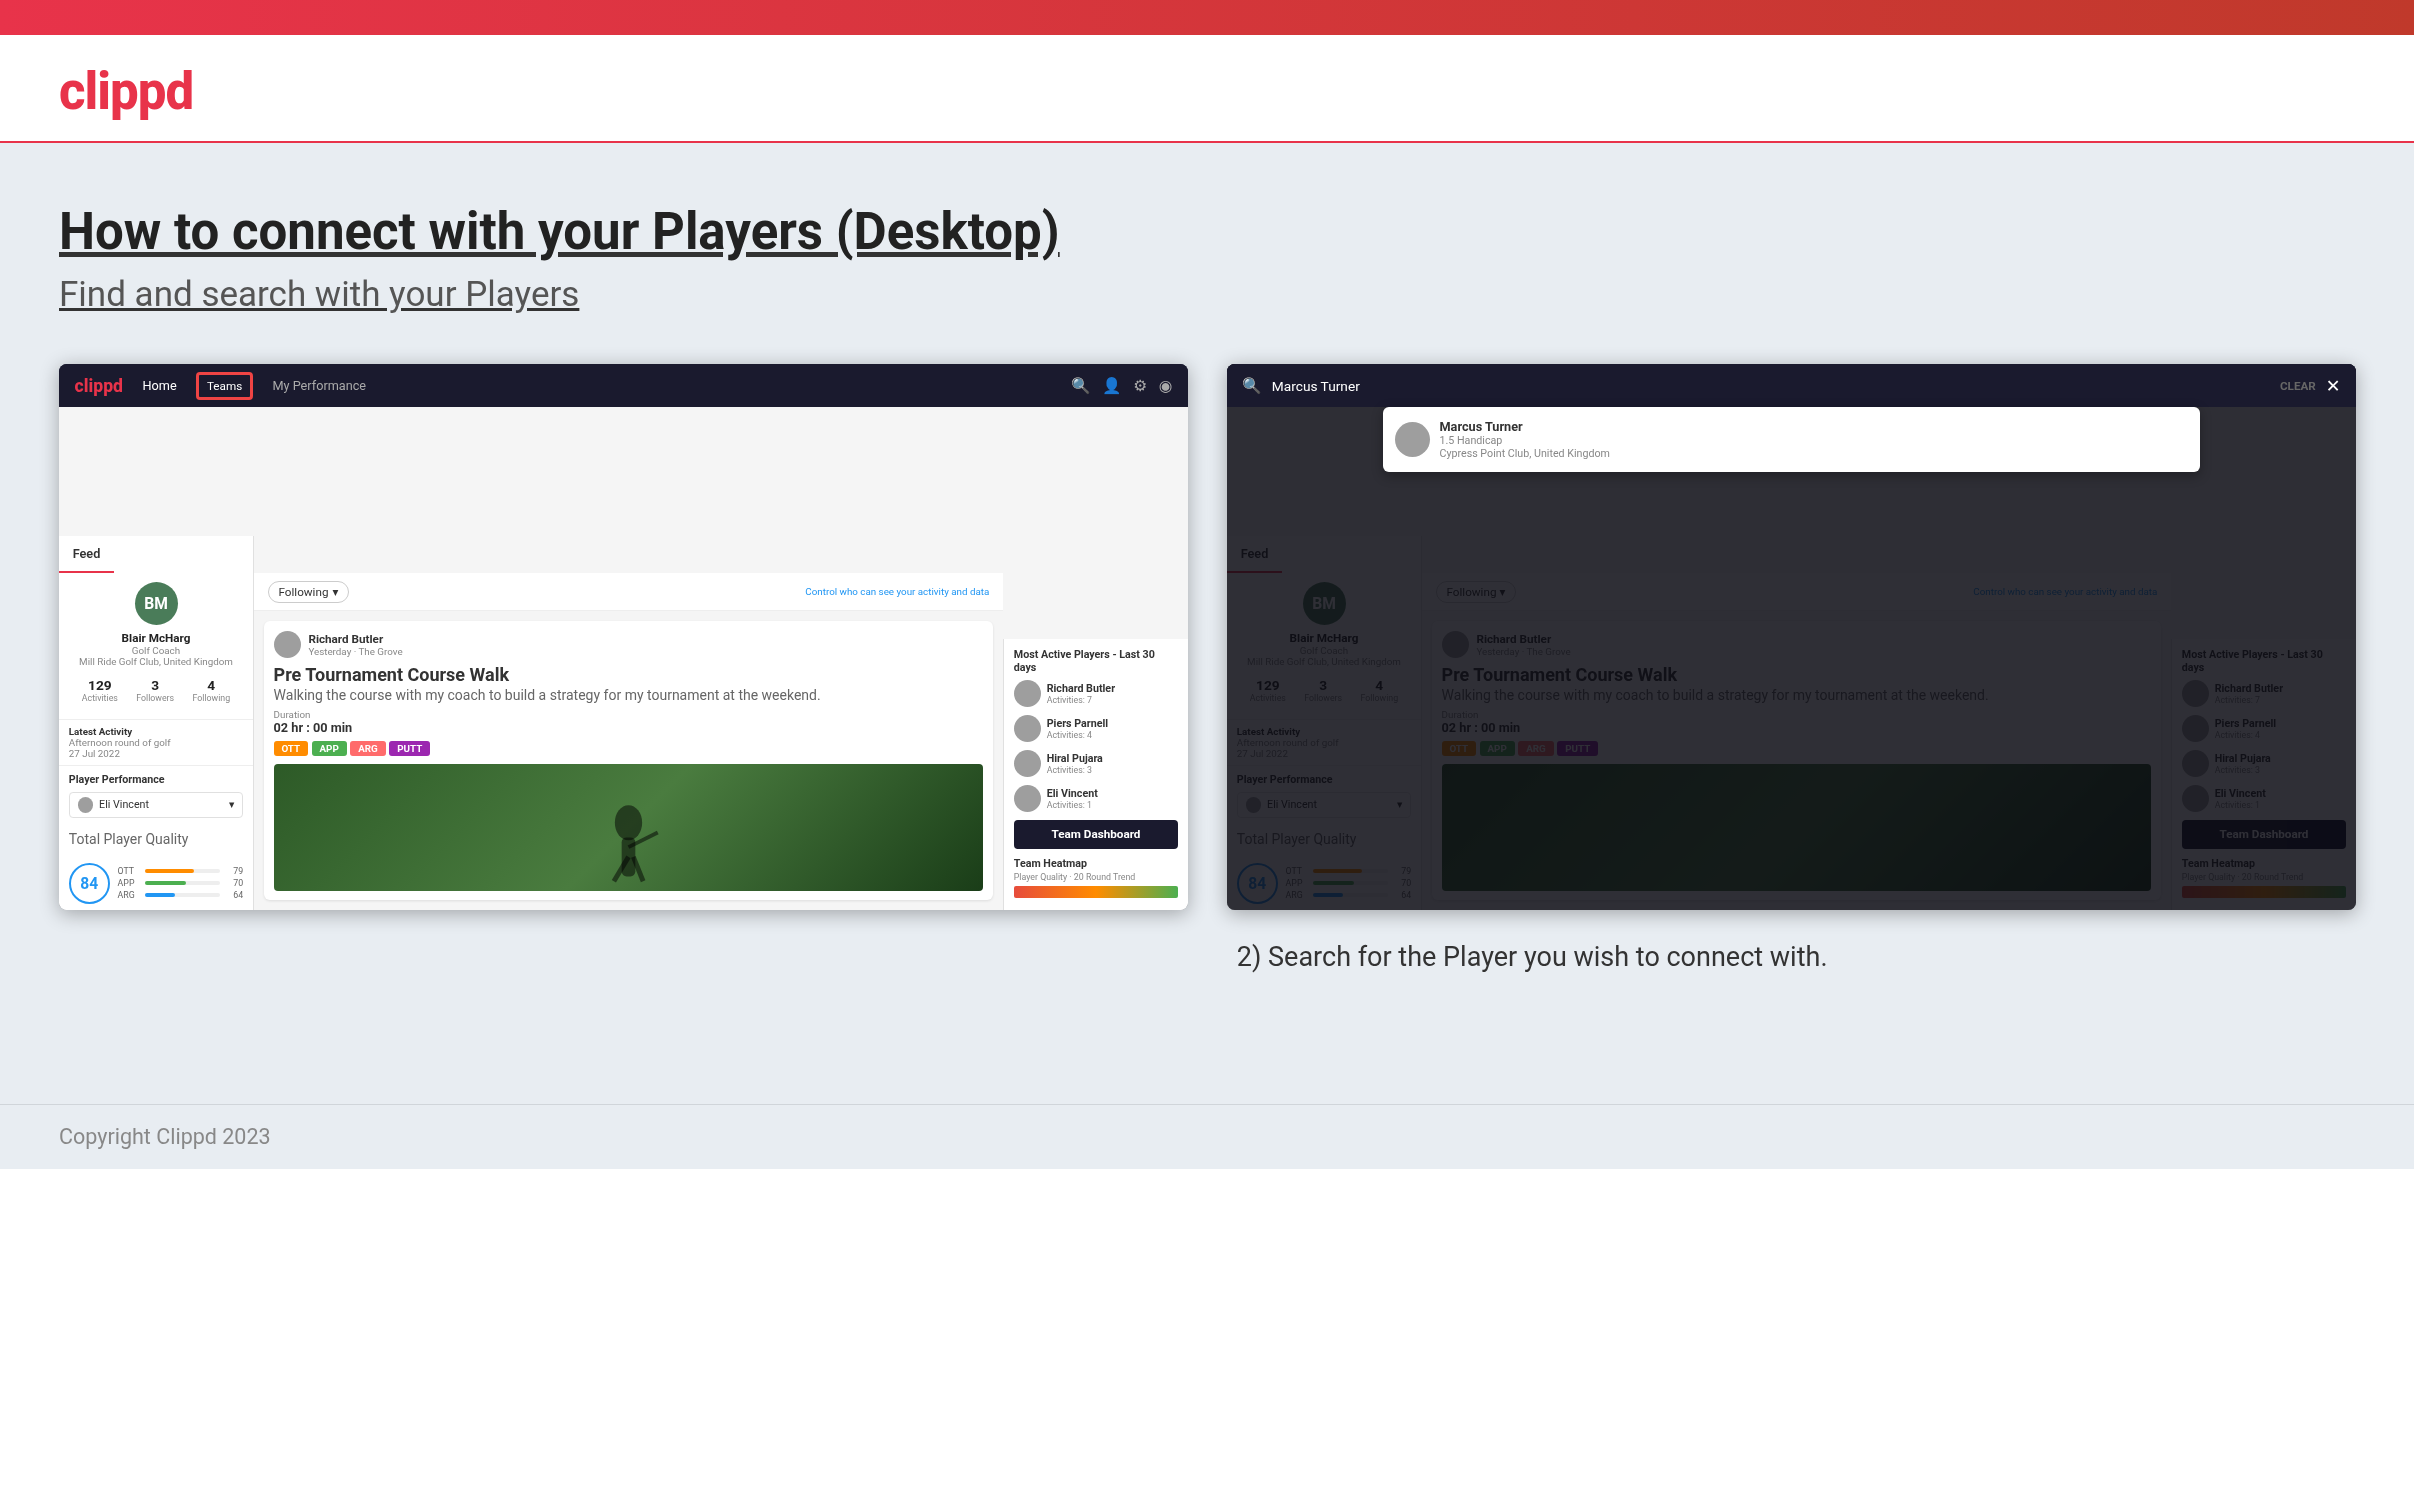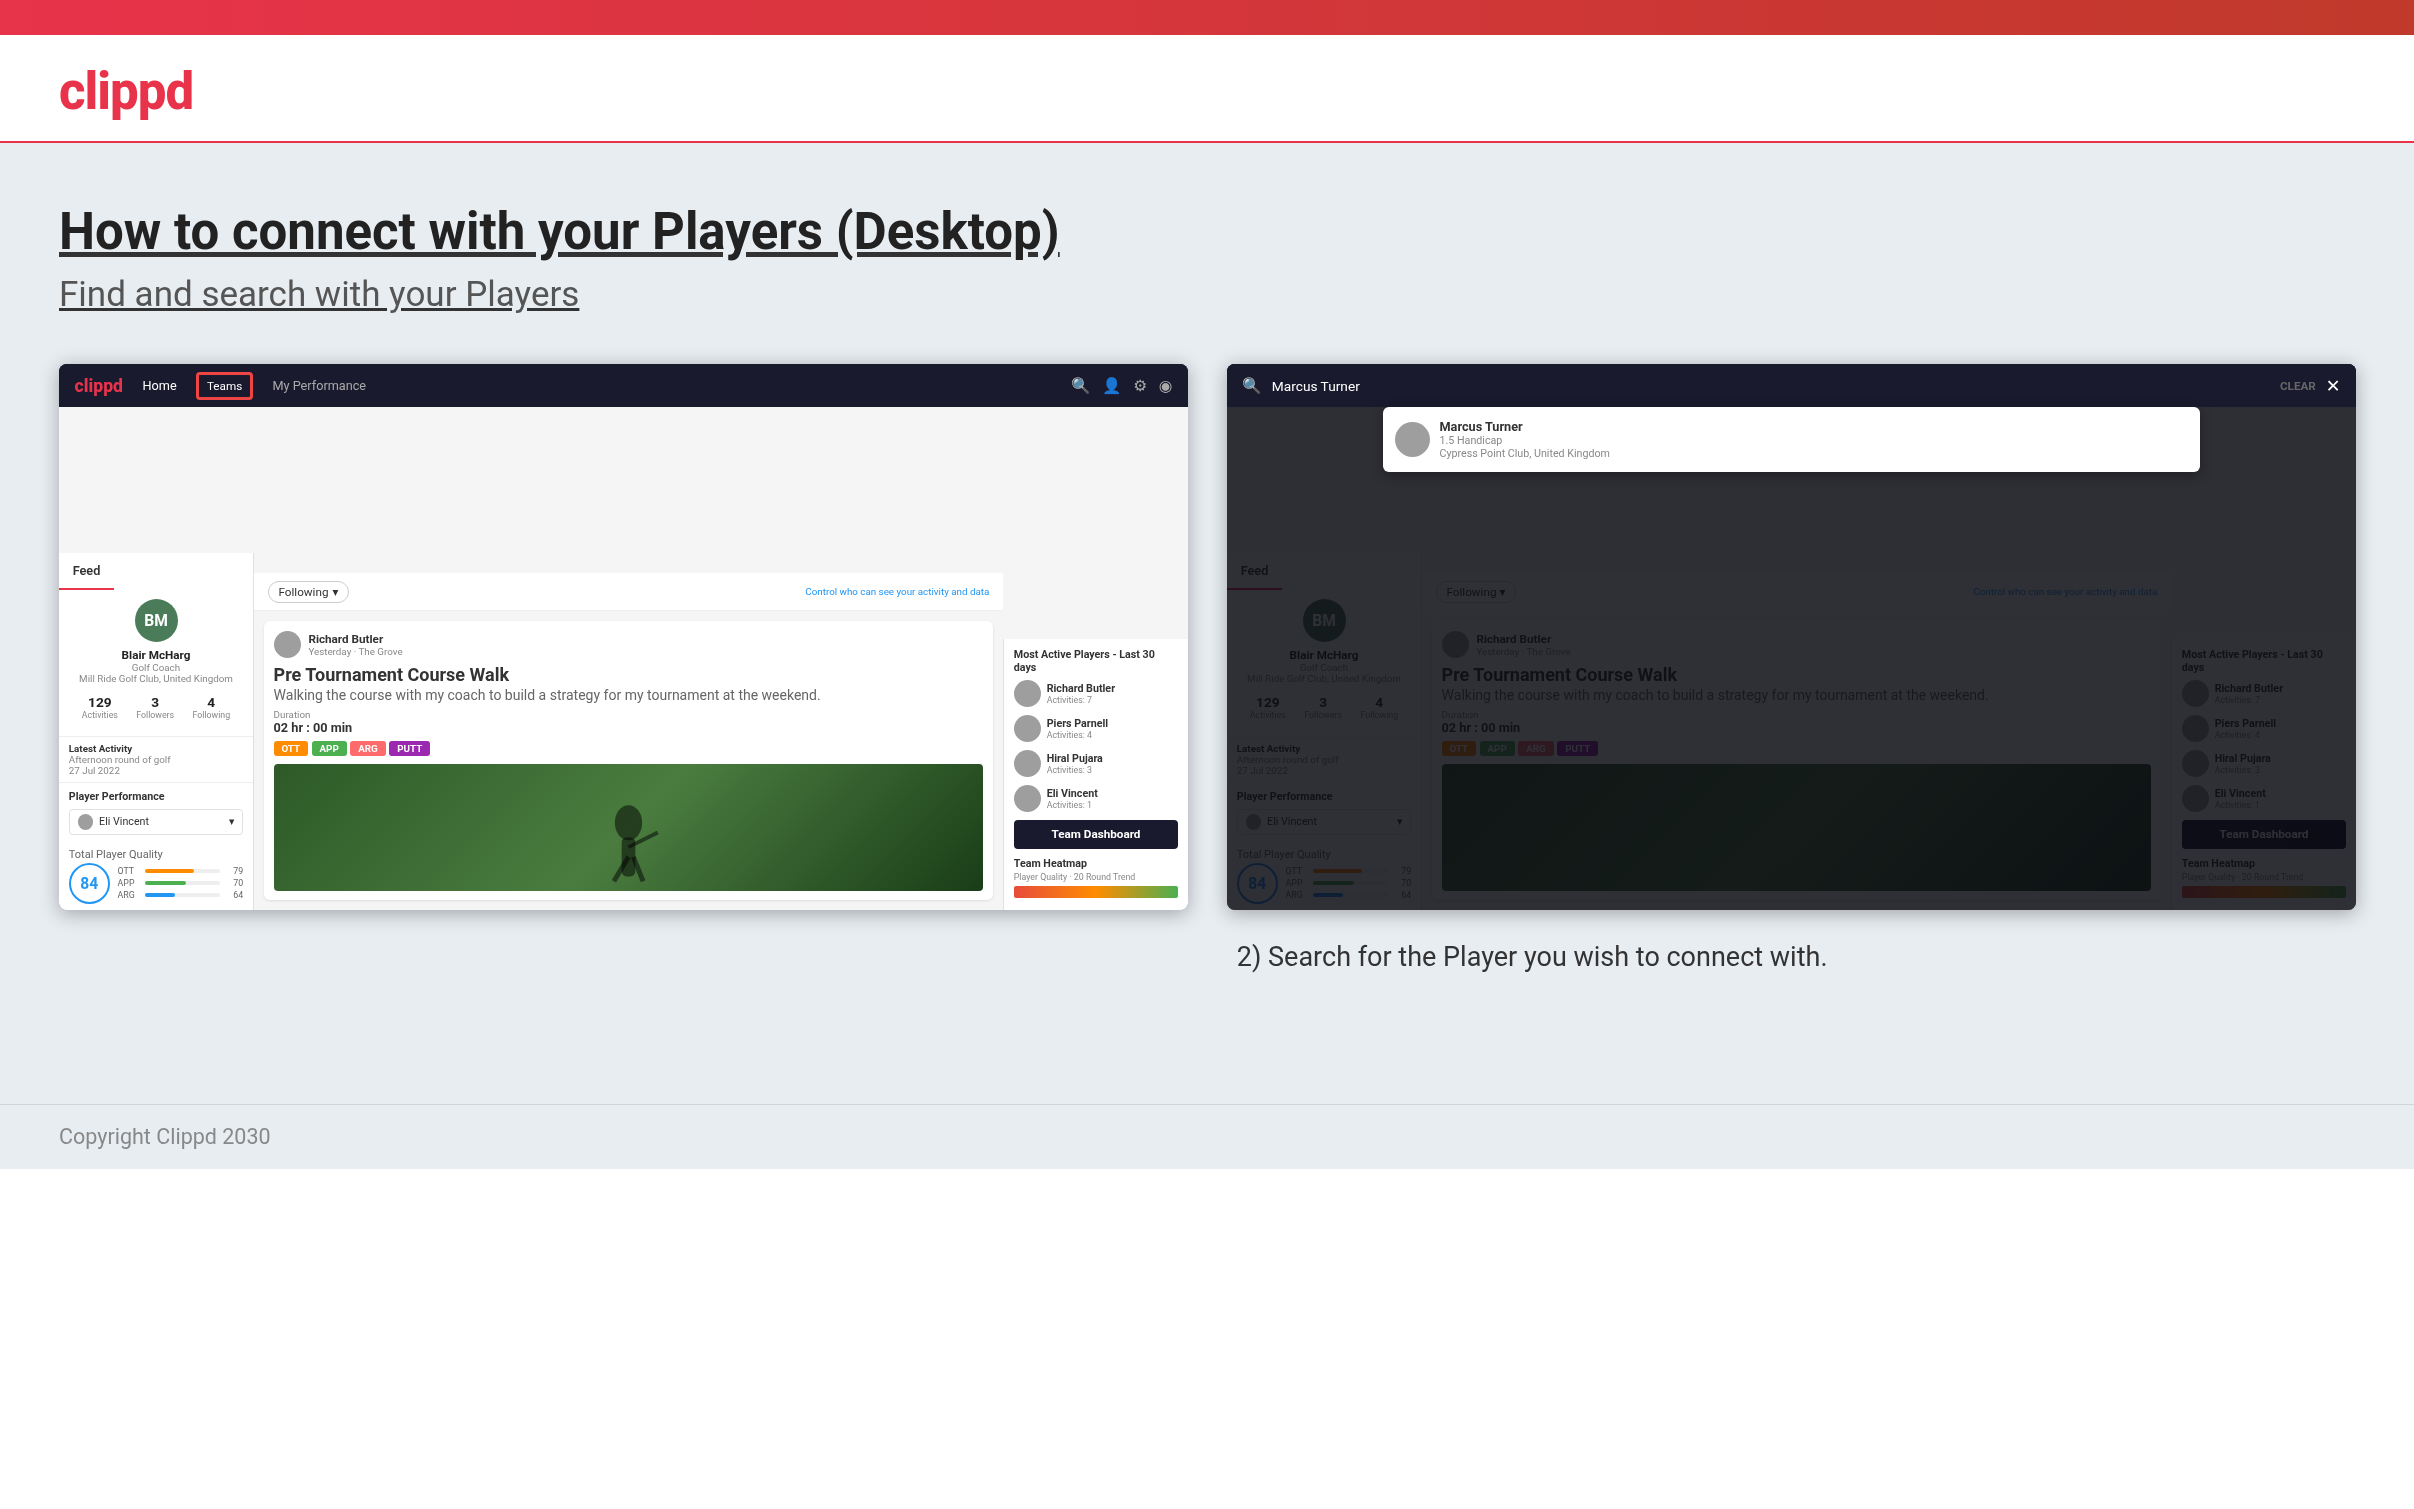--- a/index.html
+++ b/index.html
@@ -157,21 +157,21 @@
       align-items: center;
       gap: 5.9px;
       padding: 3.9px 7.8px;
       border: 1px solid #e0e0e0;
       border-radius: 3.9px;
       font-size: 10.7px;
       color: #333;
       background: #fff;
     }
     .quality-section { padding: 5.9px 9.8px; }
-    .quality-label { font-size: 11px; color: #666; margin-bottom: 2px; }
+    .quality-label { font-size: 14px; color: #666; margin-bottom: 16px; }
     .big-score {
       display: flex;
       align-items: center;
       gap: 7.8px;
     }
     .score-circle {
       width: 41px;
       height: 41px;
       border-radius: 50%;
       border: 2.9px solid #2196f3;
@@ -759,15 +759,15 @@
           </div>
         </div>
       </div>
       <div class="caption">2) Search for the Player you wish to connect with.</div>
     </div>
 
   </div>
 </div>
 
 <div class="footer">
-  <span>Copyright Clippd 2030</span>
+  <span>Copyright Clippd 2023</span>
 </div>
 
 
 </body></html>

